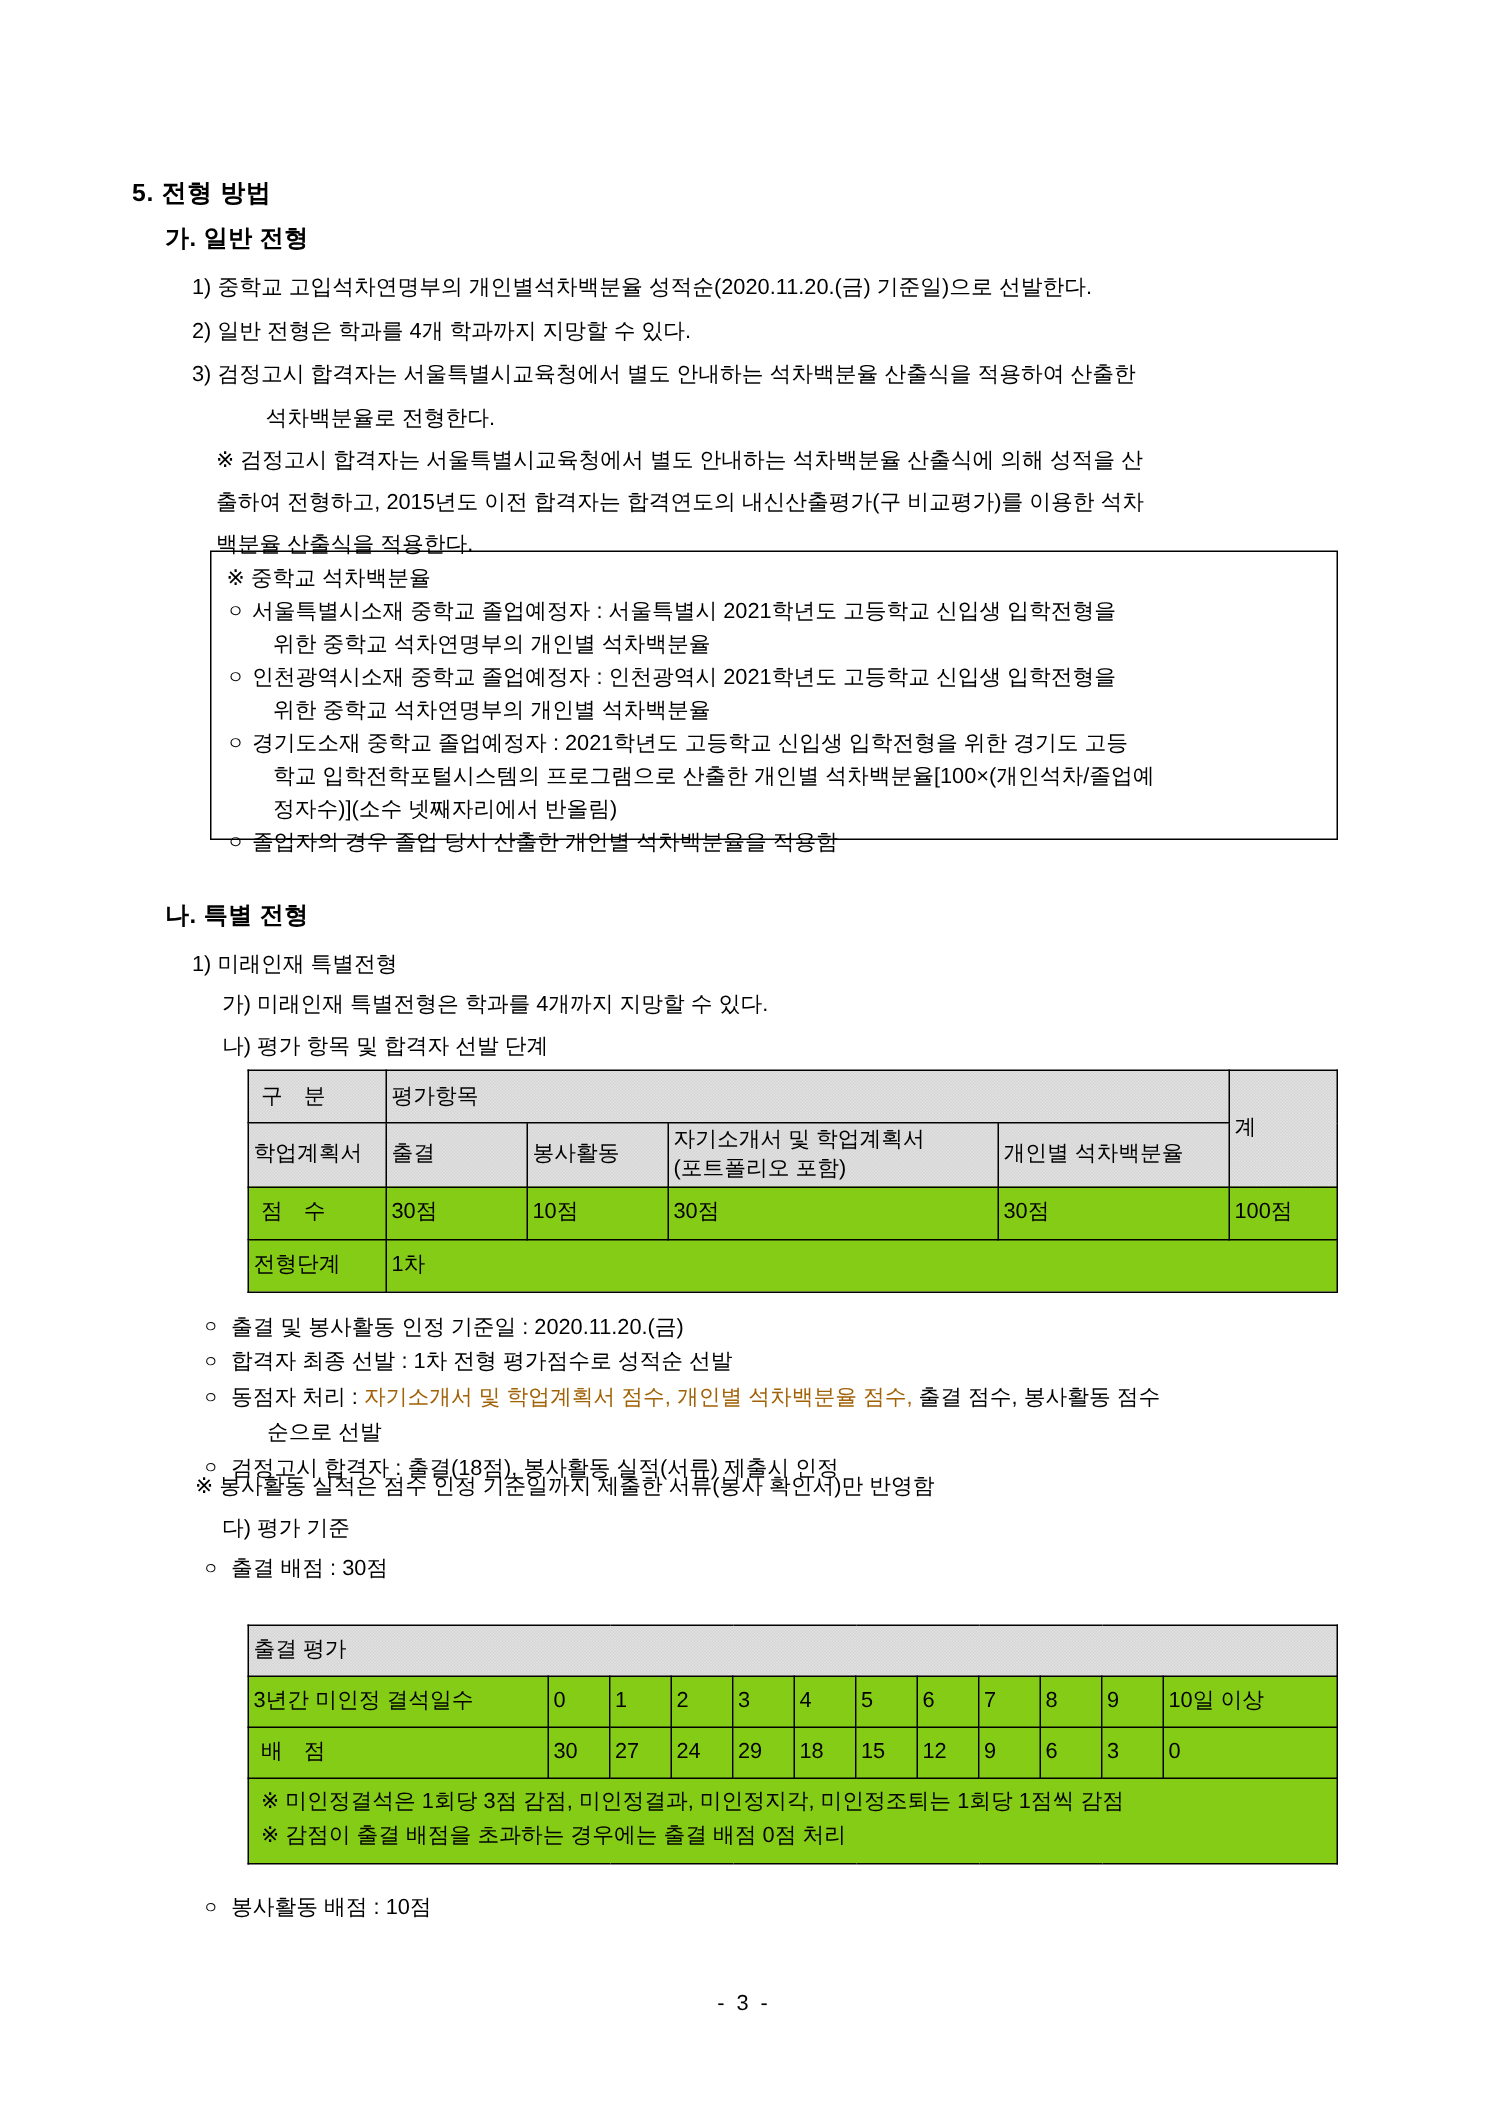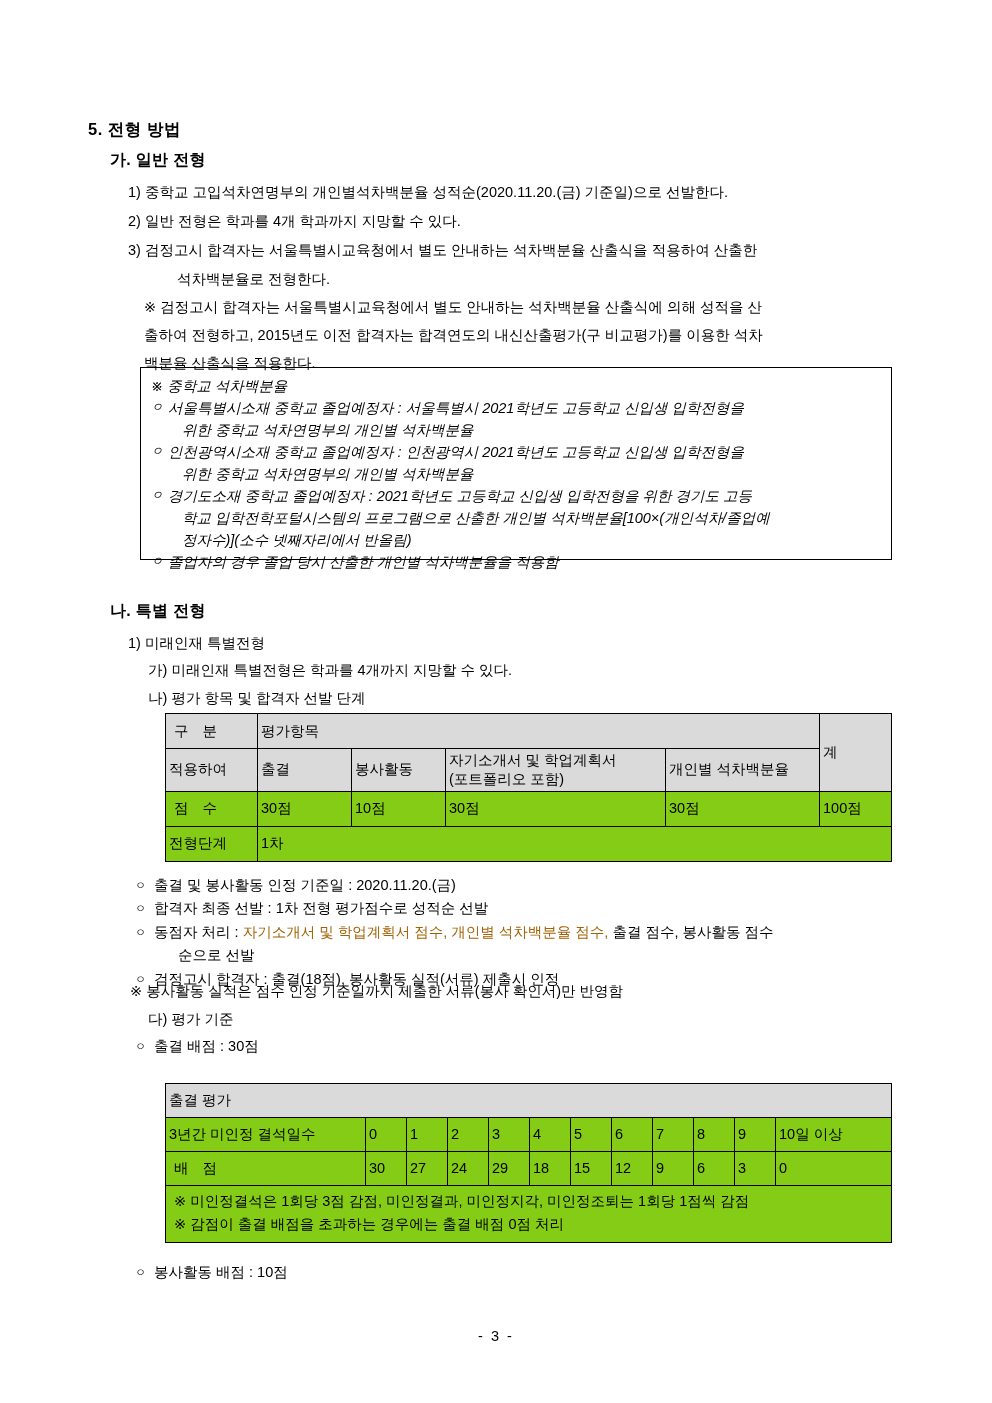--- a/index.html
+++ b/index.html
@@ -52,21 +52,20 @@
   
   .notebox {
     position: absolute;
     left: 140px;
     top: 362px;
     width: 752px;
     height: 193px;
     border: 1.2px solid #000;
     box-sizing: border-box;
     padding: 7px 10px 0 10px;
-    font-style: italic;
   }
   .notebox .nb-title {
     font-size: 14.5px;
     line-height: 1.52;
     white-space: nowrap;
   }
   .nb-item {
     display: flex;
     font-size: 14.5px;
     line-height: 1.52;
@@ -237,21 +236,21 @@
       <col style="width:154px">
       <col style="width:72px">
     </colgroup>
     <tbody>
       <tr>
         <td class="hdr"><span class="spaced">구 분</span></td>
         <td class="hdr" colspan="4">평가항목</td>
         <td class="hdr" rowspan="2">계</td>
       </tr>
       <tr>
-        <td class="hdr">적용하여</td>
+        <td class="hdr">학업계획서</td>
         <td class="hdr">출결</td>
         <td class="hdr">봉사활동</td>
         <td class="hdr">
           <div>자기소개서 및 학업계획서</div>
           <div>(포트폴리오 포함)</div>
         </td>
         <td class="hdr">개인별 석차백분율</td>
       </tr>
       <tr>
         <td class="plain"><span class="spaced">점 수</span></td>

